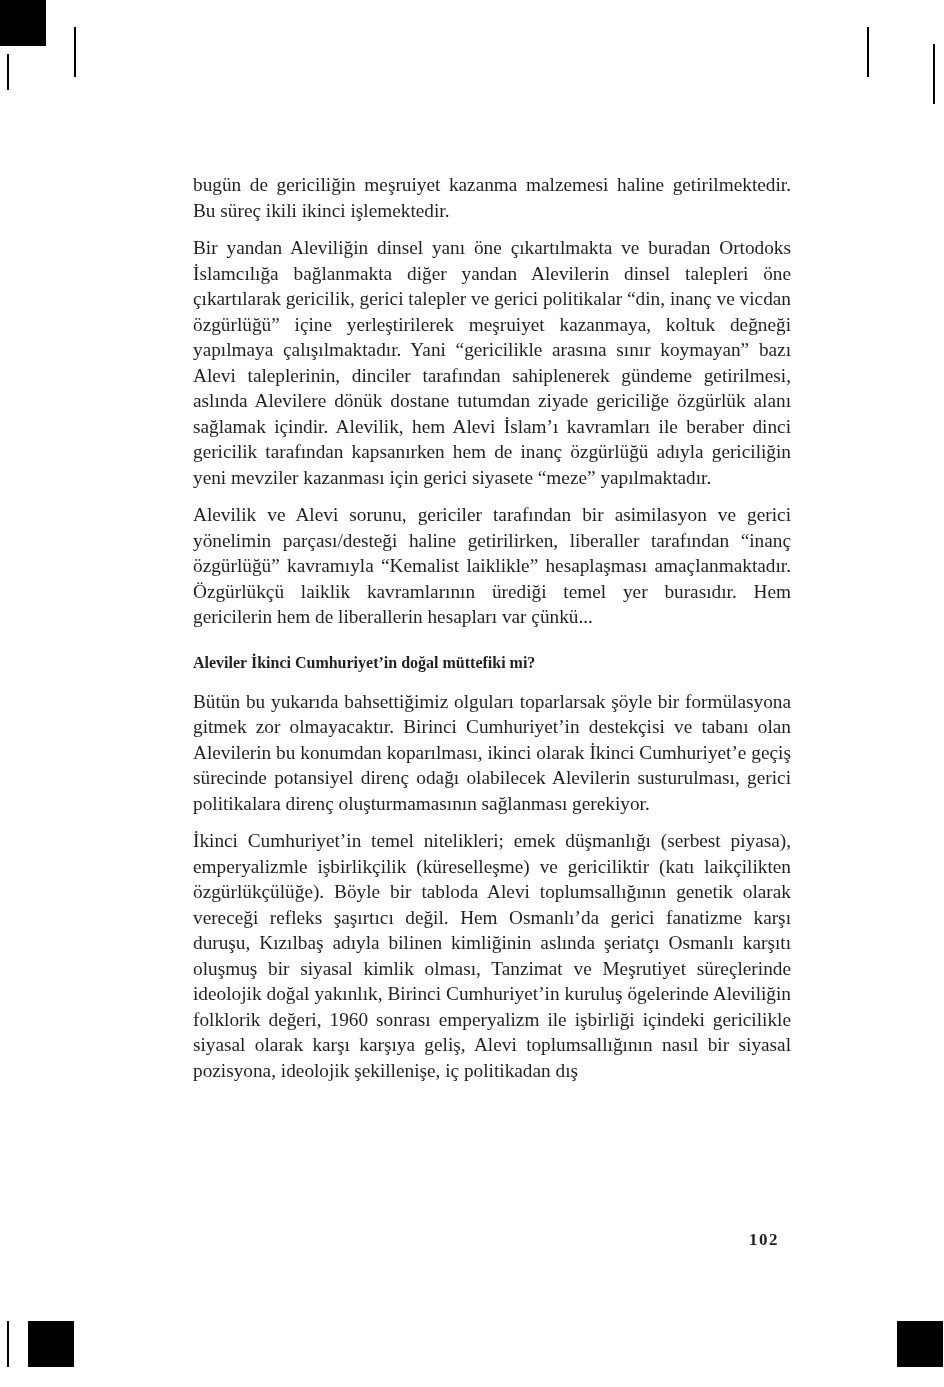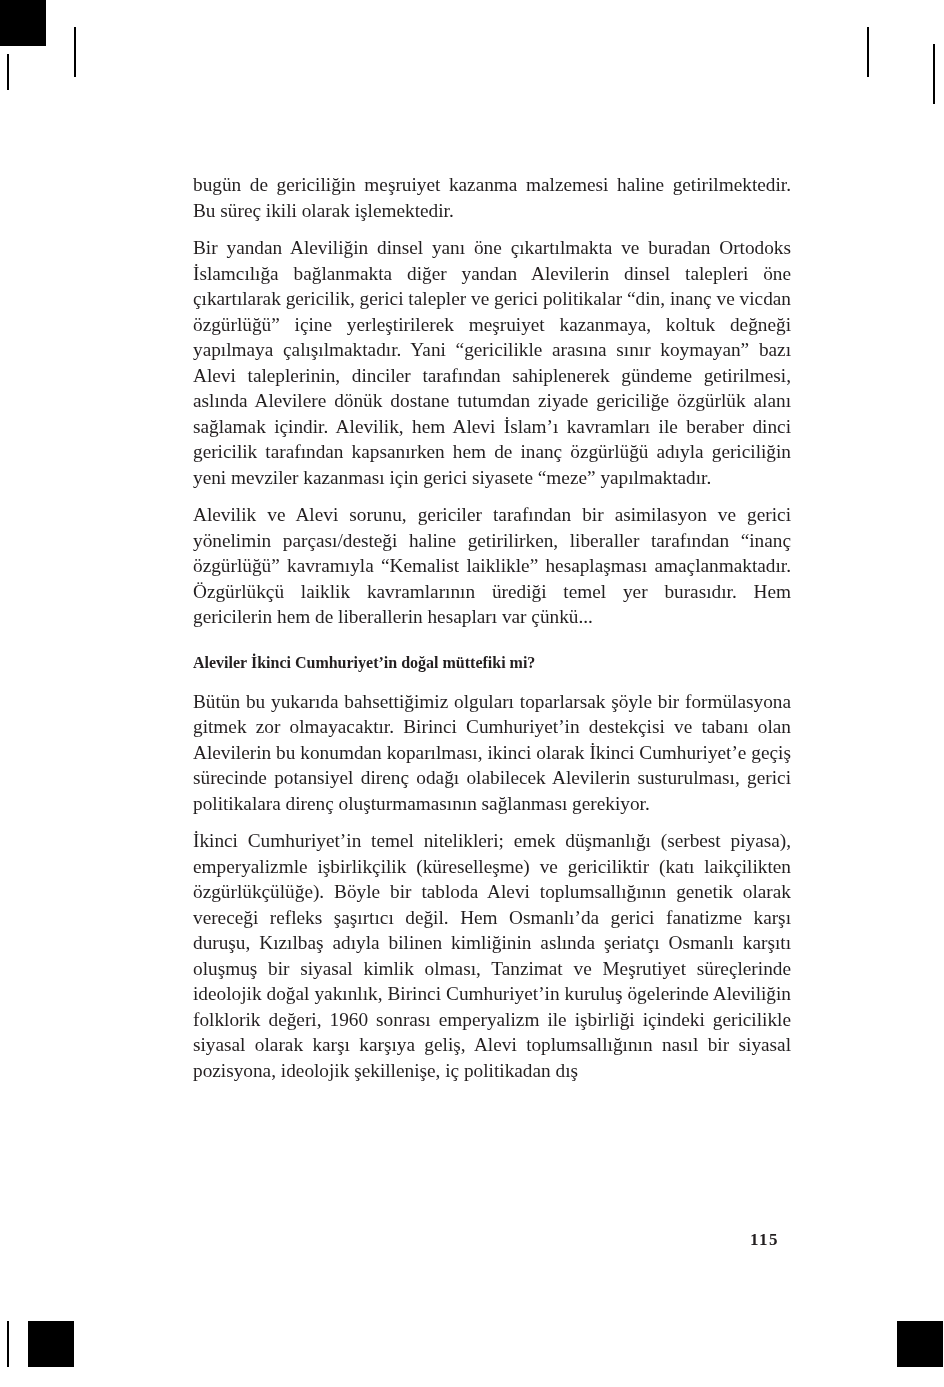--- a/index.html
+++ b/index.html
@@ -69,23 +69,23 @@
   <div class="mark sq mark-tl-square"></div>
   <div class="mark mark-tl-vline-below"></div>
   <div class="mark mark-tl-vline-right"></div>
   <div class="mark mark-tr-vline-left"></div>
   <div class="mark mark-tr-vline-edge"></div>
   <div class="mark mark-bl-vline-edge"></div>
   <div class="mark sq mark-bl-square"></div>
   <div class="mark sq mark-br-square"></div>
 
   <main class="text-block">
-    <p>bugün de gericiliğin meşruiyet kazanma malzemesi haline getirilmektedir. Bu süreç ikili olarak işlemektedir.</p>
+    <p>bugün de gericiliğin meşruiyet kazanma malzemesi haline getirilmektedir. Bu süreç ikili ikinci işlemektedir.</p>
     <p>Bir yandan Aleviliğin dinsel yanı öne çıkartılmakta ve buradan Ortodoks İslamcılığa bağlanmakta diğer yandan Alevilerin dinsel talepleri öne çıkartılarak gericilik, gerici talepler ve gerici politikalar “din, inanç ve vicdan özgürlüğü” içine yerleştirilerek meşruiyet kazanmaya, koltuk değneği yapılmaya çalışılmaktadır. Yani “gericilikle arasına sınır koymayan” bazı Alevi taleplerinin, dinciler tarafından sahiplenerek gündeme getirilmesi, aslında Alevilere dönük dostane tutumdan ziyade gericiliğe özgürlük alanı sağlamak içindir. Alevilik, hem Alevi İslam’ı kavramları ile beraber dinci gericilik tarafından kapsanırken hem de inanç özgürlüğü adıyla gericiliğin yeni mevziler kazanması için gerici siyasete “meze” yapılmaktadır.</p>
     <p>Alevilik ve Alevi sorunu, gericiler tarafından bir asimilasyon ve gerici yönelimin parçası/desteği haline getirilirken, liberaller tarafından “inanç özgürlüğü” kavramıyla “Kemalist laiklikle” hesaplaşması amaçlanmaktadır. Özgürlükçü laiklik kavramlarının ürediği temel yer burasıdır. Hem gericilerin hem de liberallerin hesapları var çünkü...</p>
     <h2>Aleviler İkinci Cumhuriyet’in doğal müttefiki mi?</h2>
     <p>Bütün bu yukarıda bahsettiğimiz olguları toparlarsak şöyle bir formülasyona gitmek zor olmayacaktır. Birinci Cumhuriyet’in destekçisi ve tabanı olan Alevilerin bu konumdan koparılması, ikinci olarak İkinci Cumhuriyet’e geçiş sürecinde potansiyel direnç odağı olabilecek Alevilerin susturulması, gerici politikalara direnç oluşturmamasının sağlanması gerekiyor.</p>
     <p>İkinci Cumhuriyet’in temel nitelikleri; emek düşmanlığı (serbest piyasa), emperyalizmle işbirlikçilik (küreselleşme) ve gericiliktir (katı laikçilikten özgürlükçülüğe). Böyle bir tabloda Alevi toplumsallığının genetik olarak vereceği refleks şaşırtıcı değil. Hem Osmanlı’da gerici fanatizme karşı duruşu, Kızılbaş adıyla bilinen kimliğinin aslında şeriatçı Osmanlı karşıtı oluşmuş bir siyasal kimlik olması, Tanzimat ve Meşrutiyet süreçlerinde ideolojik doğal yakınlık, Birinci Cumhuriyet’in kuruluş ögelerinde Aleviliğin folklorik değeri, 1960 sonrası emperyalizm ile işbirliği içindeki gericilikle siyasal olarak karşı karşıya geliş, Alevi toplumsallığının nasıl bir siyasal pozisyona, ideolojik şekillenişe, iç politikadan dış</p>
   </main>
 
-  <div class="page-number">115</div>
+  <div class="page-number">102</div>
 
 </div>
 
 </body></html>

